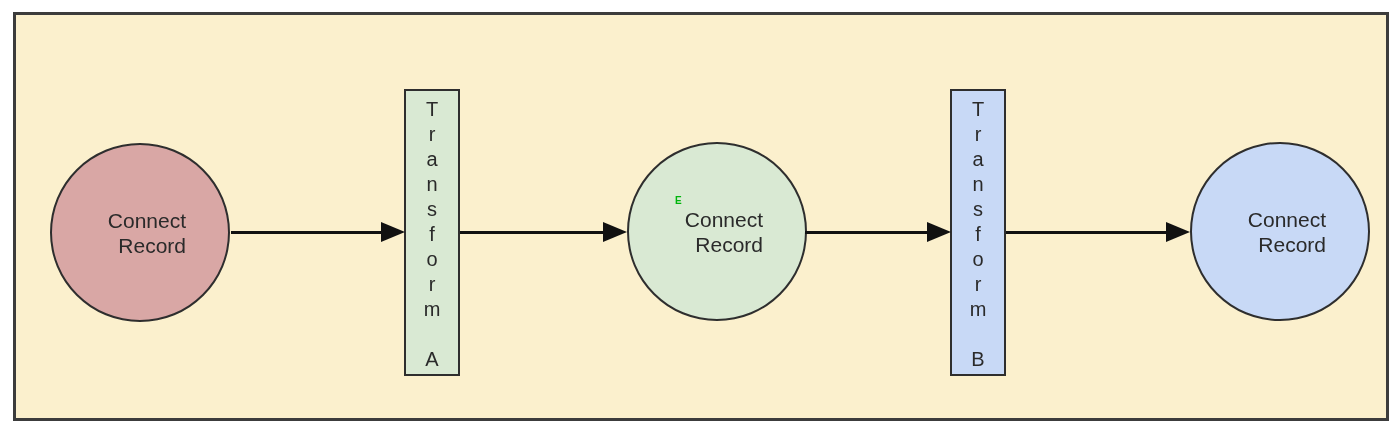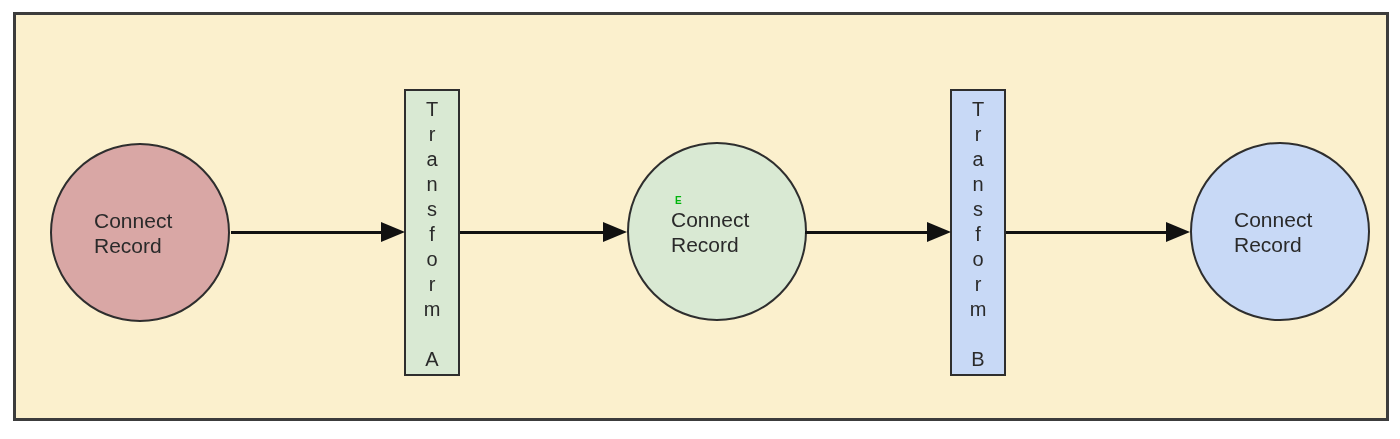--- a/index.html
+++ b/index.html
@@ -30,21 +30,21 @@
     justify-content: center;
     color: #2a2a2a;
   }
   .circle {
     border-radius: 50%;
     width: 180px;
     height: 179px;
   }
   .circle .lbl {
     width: 92px;
-    text-align: left;
+    text-align: right;
     font-size: 21px;
     line-height: 25px;
   }
   .vrect {
     width: 56px;
     height: 287px;
     align-items: flex-start;
     justify-content: center;
   }
   .vrect .vlbl {

